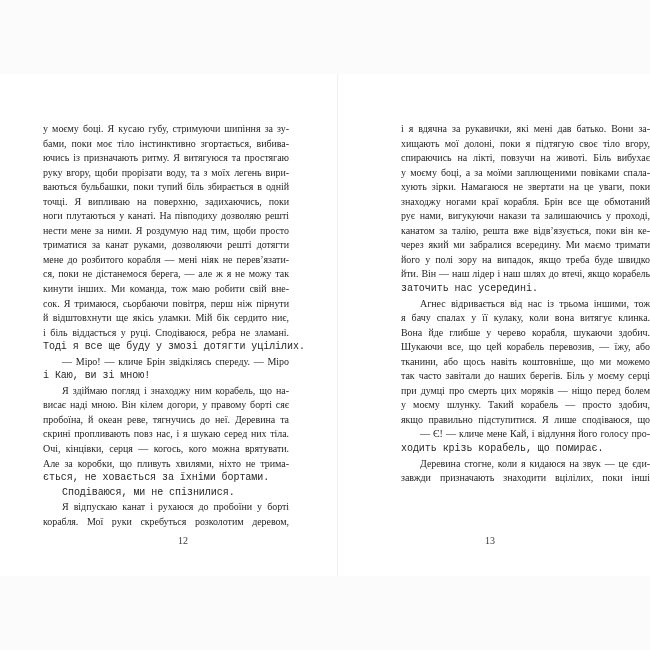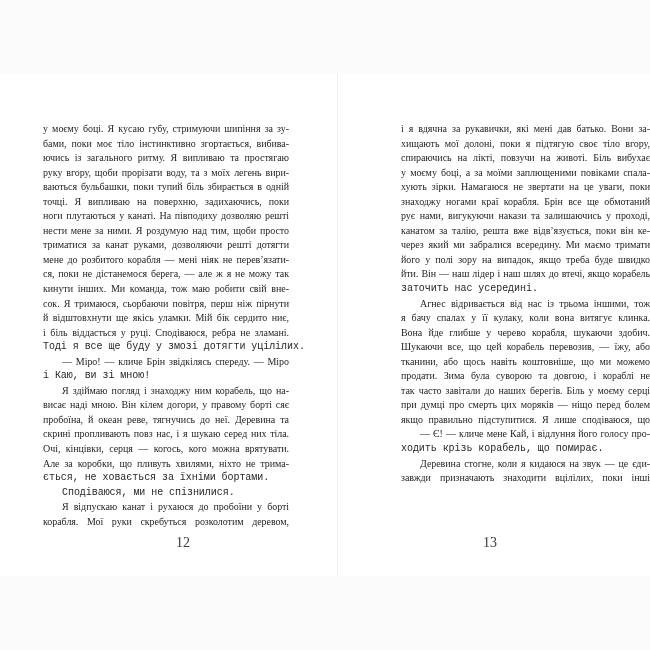--- a/index.html
+++ b/index.html
@@ -27,37 +27,37 @@
     height:14.55px;
     white-space:nowrap;
     text-align:justify;
     text-align-last:justify;
   }
   .line.end { text-align-last:left;font-family:Liberation Mono, monospace; }
   .line.indent { padding-left:19px; }
   .folio {
     position:absolute; top:535px;
     width:46px;
-    font-size:14px;
+    font-size:10px;
     text-align:center;
   }
   .folio.left  { left:160px; }
   .folio.right { left:467px; }
 </style>
 </head>
 <body>
 
 <div class="canvas" style="background: rgb(251, 251, 251);">
   <div class="spread-bg" style="background: rgb(255, 255, 255);"></div>
   <div class="page-divider" style="background: rgb(240, 240, 240);"></div>
 
   <div class="text-col left" style="color: rgb(38, 38, 38);">
       <div class="line">у моєму боці. Я кусаю губу, стримуючи шипіння за зу-</div>
       <div class="line">бами, поки моє тіло інстинктивно згортається, вибива-</div>
-      <div class="line">ючись із загального ритму. Я випливаю та простягаю</div>
+      <div class="line">ючись із призначають ритму. Я витягуюся та простягаю</div>
       <div class="line">руку вгору, щоби прорізати воду, та з моїх легень вири-</div>
       <div class="line">ваються бульбашки, поки тупий біль збирається в одній</div>
       <div class="line">точці. Я випливаю на поверхню, задихаючись, поки</div>
       <div class="line">ноги плутаються у канаті. На півподиху дозволяю решті</div>
       <div class="line">нести мене за ними. Я роздумую над тим, щоби просто</div>
       <div class="line">триматися за канат руками, дозволяючи решті дотягти</div>
       <div class="line">мене до розбитого корабля — мені ніяк не перев’язати-</div>
       <div class="line">ся, поки не дістанемося берега, — але ж я не можу так</div>
       <div class="line">кинути інших. Ми команда, тож маю робити свій вне-</div>
       <div class="line">сок. Я тримаюся, сьорбаючи повітря, перш ніж пірнути</div>
@@ -88,23 +88,23 @@
       <div class="line">канатом за талію, решта вже відв’язується, поки він ке-</div>
       <div class="line">через який ми забралися всередину. Ми маємо тримати</div>
       <div class="line">його у полі зору на випадок, якщо треба буде швидко</div>
       <div class="line">йти. Він — наш лідер і наш шлях до втечі, якщо корабель</div>
       <div class="line end">заточить нас усередині.</div>
       <div class="line indent">Агнес відривається від нас із трьома іншими, тож</div>
       <div class="line">я бачу спалах у її кулаку, коли вона витягує клинка.</div>
       <div class="line">Вона йде глибше у черево корабля, шукаючи здобич.</div>
       <div class="line">Шукаючи все, що цей корабель перевозив, — їжу, або</div>
       <div class="line">тканини, або щось навіть коштовніше, що ми можемо</div>
-      <div class="line">продати. Зима була суворою та довгою, і кораблі не</div>
       <div class="line">так часто завітали до наших берегів. Біль у моєму серці</div>
       <div class="line">при думці про смерть цих моряків — ніщо перед болем</div>
+      <div class="line">у моєму шлунку. Такий корабель — просто здобич,</div>
       <div class="line">якщо правильно підступитися. Я лише сподіваюся, що</div>
       <div class="line indent">— Є! — кличе мене Кай, і відлуння його голосу про-</div>
       <div class="line end">ходить крізь корабель, що помирає.</div>
       <div class="line indent">Деревина стогне, коли я кидаюся на звук — це єди-</div>
       <div class="line">завжди призначають знаходити вцілілих, поки інші</div>
     </div>
 
   <div class="folio left" style="color: rgb(58, 58, 58);">12</div>
   <div class="folio right" style="color: rgb(58, 58, 58);">13</div>
 </div>

